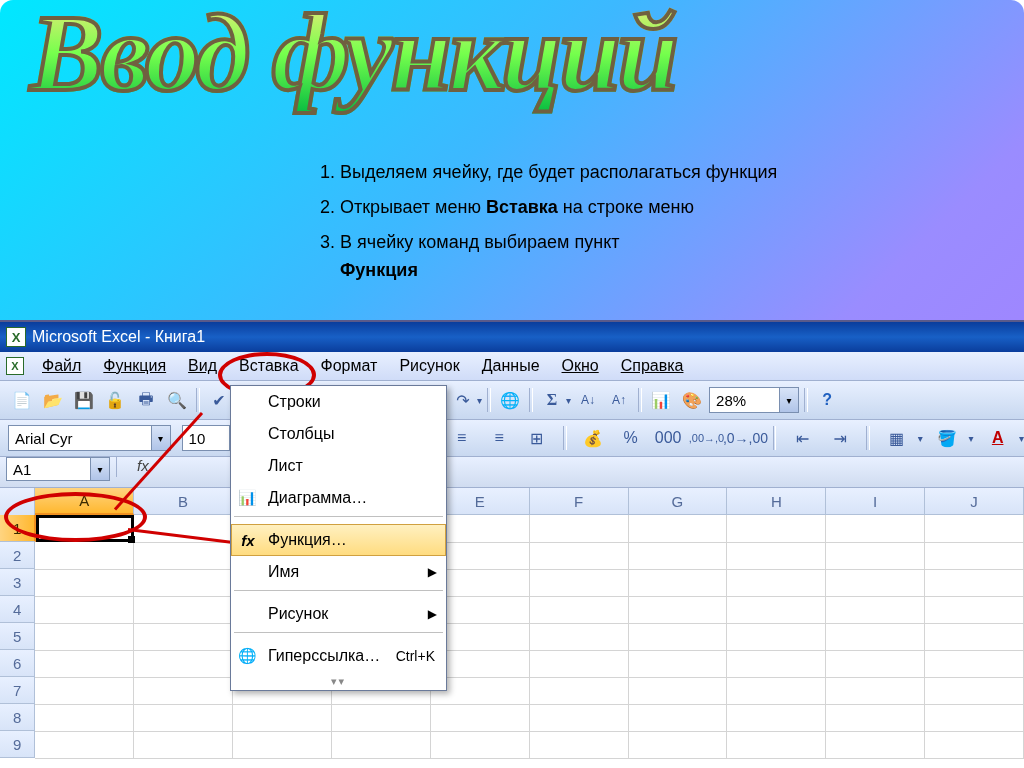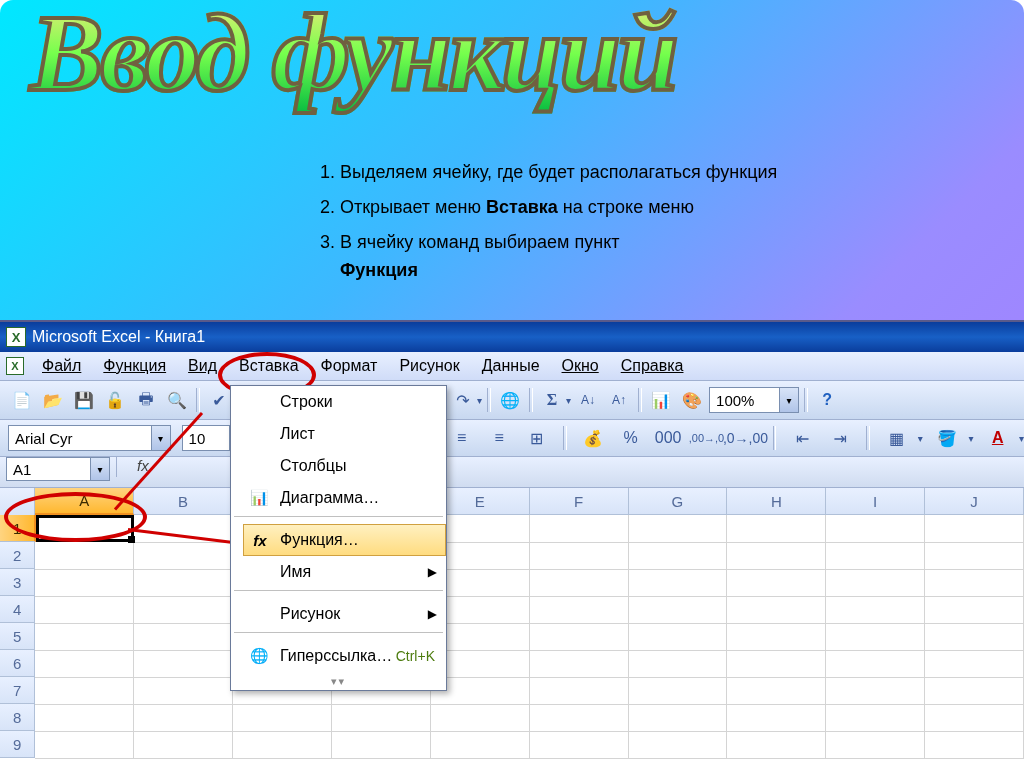--- a/index.html
+++ b/index.html
@@ -43,25 +43,25 @@
 .gridrow{display:flex;height:27px;}
 .rowhead.sel{background:linear-gradient(90deg,#ffd480 0%,#ffb830 100%);color:#3a2a00;border-right:2px solid #f09020;}
 .cell{width:100px;height:27px;border-right:1px solid #d4d4d4;border-bottom:1px solid #d4d4d4;}
 .cell.sel{border:3px solid #000;box-sizing:border-box;position:relative;}
 .cell.sel::after{content:"";position:absolute;right:-4px;bottom:-4px;width:7px;height:7px;background:#000;}
 
 .circle-big{position:absolute;border:4px solid #d00000;border-radius:50%;pointer-events:none;}
 .line-red{position:absolute;background:#d00000;height:3px;transform-origin:left center;pointer-events:none;}
 
 .dropdown{position:absolute;left:230px;top:385px;width:215px;background:#fff;border:1px solid #6a7a9a;box-shadow:3px 3px 6px rgba(0,0,0,.3);font-size:16px;z-index:5;}
-.dditem{height:30px;display:flex;align-items:center;padding-left:36px;position:relative;border:1px solid transparent;margin-left:12px;}
+.dditem{height:30px;display:flex;align-items:center;padding-left:36px;position:relative;border:1px solid transparent;}
 .dditem.sel{background:linear-gradient(180deg,#fff0c0,#ffdc80);border:1px solid #d0a040;}
 .dditem .iicon{position:absolute;left:6px;width:20px;height:20px;display:flex;align-items:center;justify-content:center;font-size:15px;}
 .dditem .arrow{margin-left:auto;margin-right:8px;font-size:12px;}
-.dditem .shortcut{margin-left:auto;margin-right:10px;color:#4d7c0f;font-size:14px;}
+.dditem .shortcut{margin-left:auto;margin-right:10px;color:#000000;font-size:14px;}
 .ddsep{height:5px;border-top:1px solid #c0c0c0;margin:2px 3px;}
 .ddexpand{height:18px;display:flex;align-items:center;justify-content:center;color:#888;font-size:11px;letter-spacing:2px;}
 
 .zoom{width:60px;}
 .sigma{font-family:serif;font-weight:bold;}
 .underline-u{text-decoration:underline;}
 </style>
 </head>
 <body>
 
@@ -118,21 +118,21 @@
       <div class="tbtn" style="color:#2060c0;">🌐</div>
       <div class="tsep"></div>
       <div class="tbtn sigma">Σ</div>
         <span class="tdrop">▾</span>
       <div class="tbtn" style="font-size:12px;">A↓</div>
       <div class="tbtn" style="font-size:12px;">A↑</div>
       <div class="tsep"></div>
       <div class="tbtn">📊</div>
       <div class="tbtn">🎨</div>
       <div class="fontbox zoom">
-          <span>100%</span>
+          <span>28%</span>
           <span class="dd">▾</span>
         </div>
       <div class="tsep"></div>
       <div class="tbtn" style="color:#2060c0;font-weight:bold;">?</div>
     </div>
 
     <div class="fmt-toolbar">
       <div class="fontbox" style="width:140px;">
           <span>Arial Cyr</span>
           <span class="dd">▾</span>
@@ -309,24 +309,24 @@
           <div class="cell"></div>
         </div>
     </div>
   </div>
 
   <div class="dropdown">
     <div class="dditem">
         <span>Строки</span>
       </div>
     <div class="dditem">
+        <span>Столбцы</span>
+      </div>
+    <div class="dditem">
         <span>Лист</span>
-      </div>
-    <div class="dditem">
-        <span>Столбцы</span>
       </div>
     <div class="dditem">
         <span class="iicon">📊</span>
         <span>Диаграмма…</span>
       </div>
     <div class="ddsep"></div>
     <div class="dditem sel">
         <span class="iicon" style="font-style:italic;font-weight:bold;">fx</span>
         <span>Функция…</span>
       </div>

